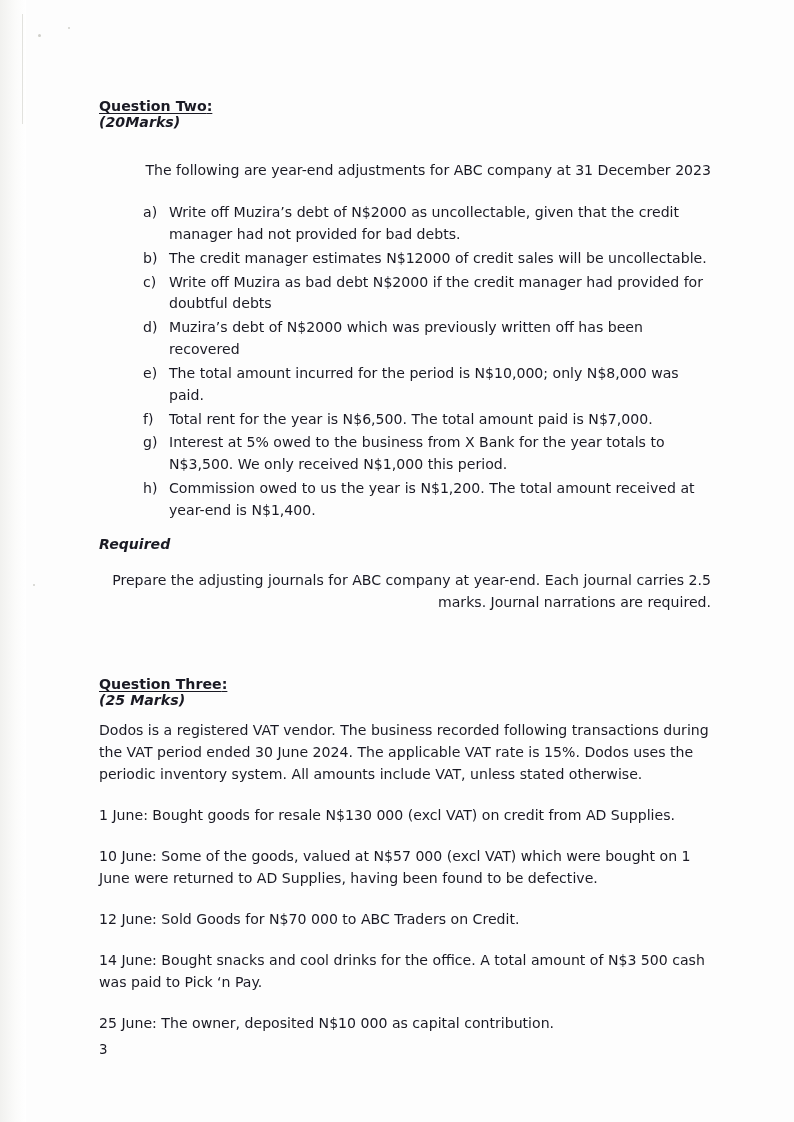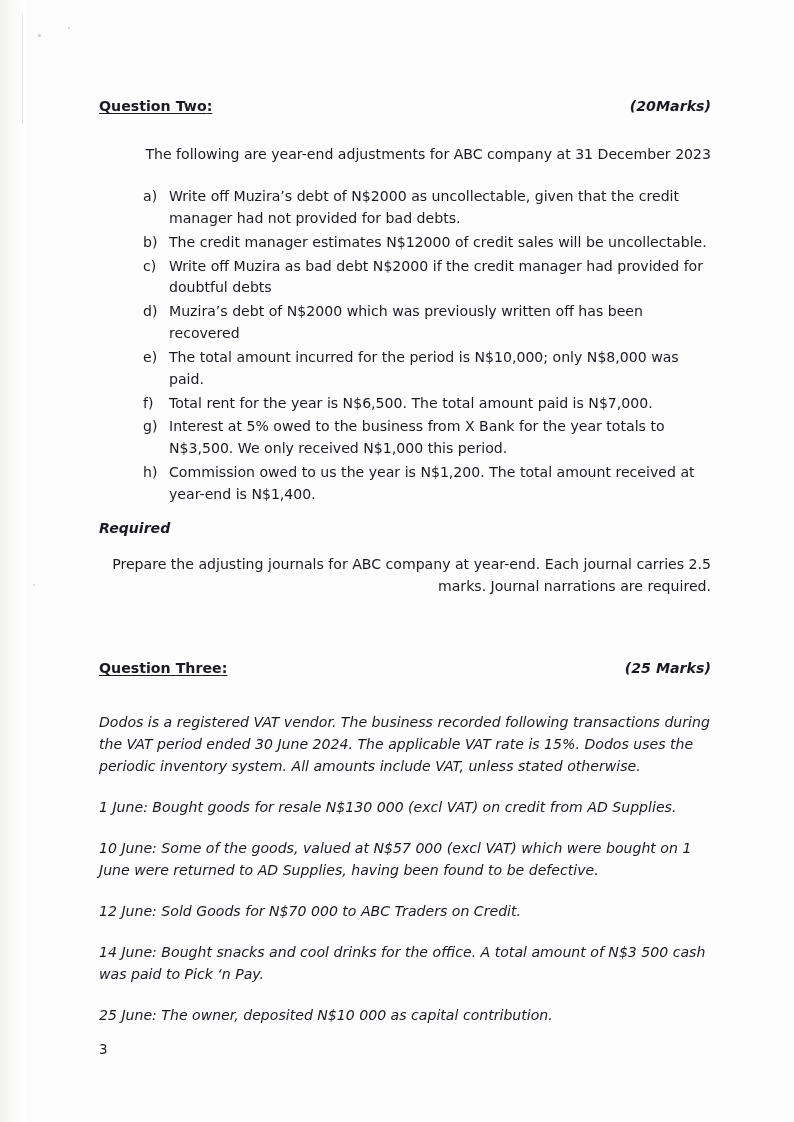--- a/index.html
+++ b/index.html
@@ -51,20 +51,21 @@
     top: 98px;
     width: 612px;
   }
   .q-head {
     display: flex;
     justify-content: space-between;
     align-items: baseline;
     font-size: 14.2px;
     font-weight: bold;
     margin-bottom: 30px;
+    flex-direction: column;
   }
   .q-title {
     text-decoration: underline;
     text-underline-offset: 2px;
   }
   .q-title .plain {
     text-decoration: none;
   }
   .marks {
     font-weight: bold;
@@ -98,21 +99,20 @@
     font-size: 14.1px;
     font-weight: bold;
     margin: 14px 0 18px 0;
     font-style: italic;
   }
   .spacer-lg { height: 46px; }
   .q3-para {
     font-size: 14.1px;
     line-height: 1.56;
     margin: 4px 0 19px 0;
-    font-style: italic;
   }
   .page-number {
     position: absolute;
     left: 99px;
     top: 1042px;
     font-size: 13.4px;
   }
 </style>
 </head>
 <body>
@@ -142,21 +142,21 @@
       <li><span class="marker">f)</span><span>Total rent for the year is N$6,500. The total amount paid is N$7,000.</span></li>
       <li><span class="marker">g)</span><span>Interest at 5% owed to the business from X Bank for the year totals to N$3,500. We only received N$1,000 this period.</span></li>
       <li><span class="marker">h)</span><span>Commission owed to us the year is N$1,200. The total amount received at year-end is N$1,400.</span></li>
     </ol>
 
     <div class="required">Required</div>
     <p class="body">Prepare the adjusting journals for ABC company at year-end. Each journal carries 2.5 marks. Journal narrations are required.</p>
 
     <div class="spacer-lg"></div>
 
-    <div class="q-head" style="margin-bottom:36px;justify-content:space-between;">
+    <div class="q-head" style="margin-bottom:12px;justify-content:space-between;">
       <div class="q-title"><span>Question Three</span><span class="plain">:</span></div>
       <div class="marks">(25 Marks)</div>
     </div>
 
     <p class="q3-para">Dodos is a registered VAT vendor. The business recorded following transactions during the VAT period ended 30 June 2024. The applicable VAT rate is 15%. Dodos uses the periodic inventory system. All amounts include VAT, unless stated otherwise.</p>
 
     <p class="q3-para">1 June: Bought goods for resale N$130 000 (excl VAT) on credit from AD Supplies.</p>
     <p class="q3-para">10 June: Some of the goods, valued at N$57 000 (excl VAT) which were bought on 1 June were returned to AD Supplies, having been found to be defective.</p>
     <p class="q3-para">12 June: Sold Goods for N$70 000 to ABC Traders on Credit.</p>
     <p class="q3-para">14 June: Bought snacks and cool drinks for the office. A total amount of N$3 500 cash was paid to Pick ‘n Pay.</p>

